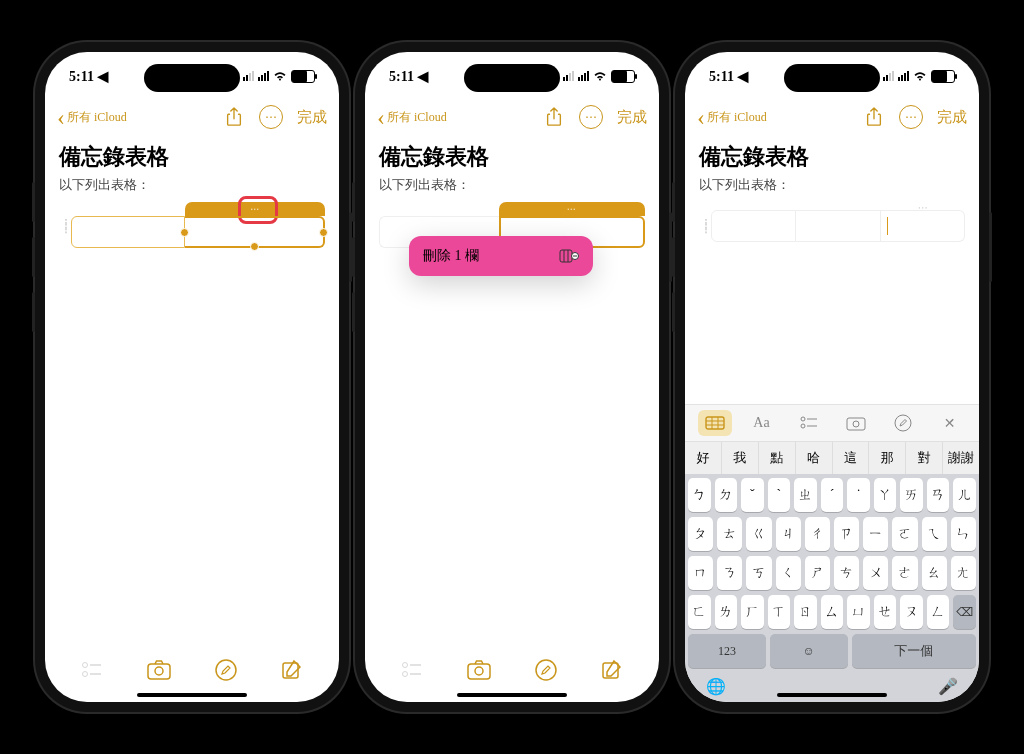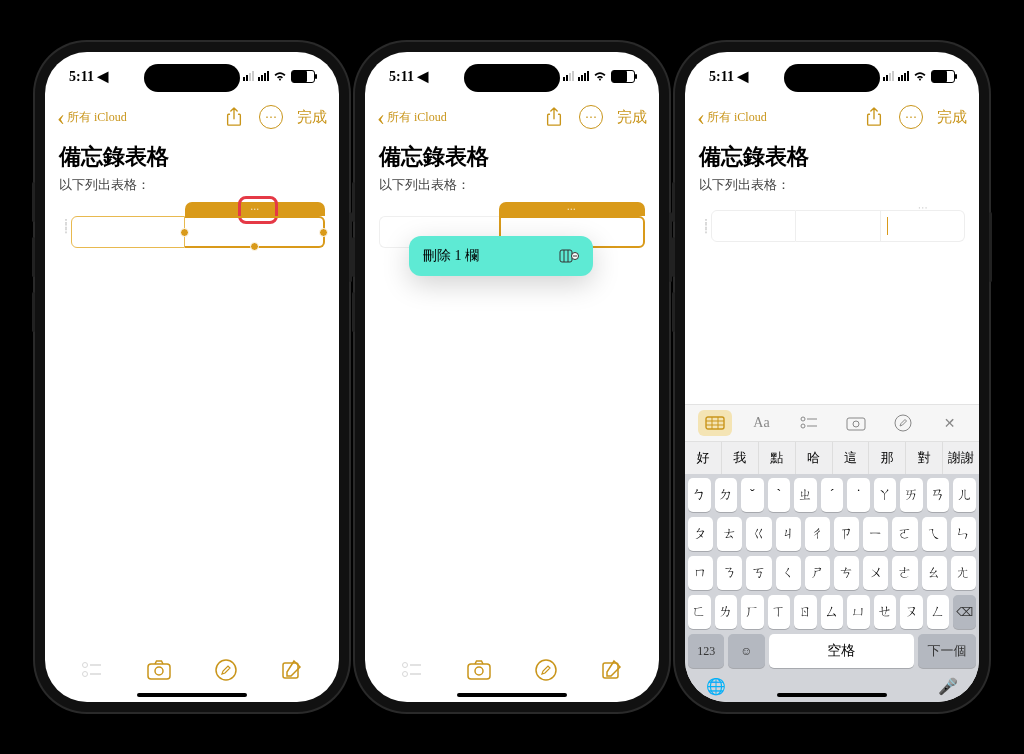--- a/index.html
+++ b/index.html
@@ -36,21 +36,21 @@
 .table { flex:1; margin-left:4px; }
 .col-handle-row { height:14px; display:flex; }
 .col-handle { background:#e2a82e; border-radius:7px 7px 0 0; height:14px; display:flex; align-items:center; justify-content:center; color:#fff; font-size:9px; letter-spacing:1px; position:relative; }
 .col-handle.selected { background:#d99a1a; }
 .tcells { display:flex; }
 .tcell { height:32px; border:1px solid #e8b94f; box-sizing:border-box; position:relative; }
 .tcell .cursor { position:absolute; left:6px; top:6px; width:1.5px; height:18px; background:#d99a1a; }
 .sel-outline { border:2px solid #d99a1a; border-radius:3px; }
 .resize-dot { width:7px; height:7px; background:#d99a1a; border:1.5px solid #fff; border-radius:50%; position:absolute; }
 .highlight { position:absolute; border:3px solid #e53946; border-radius:8px; }
-.menu { position:absolute; background:#5eead4; border-radius:12px; box-shadow:0 8px 28px rgba(0,0,0,.18); width:184px; overflow:hidden; z-index:30; }
+.menu { position:absolute; background:#ec4899; border-radius:12px; box-shadow:0 8px 28px rgba(0,0,0,.18); width:184px; overflow:hidden; z-index:30; }
 .menu-row { height:40px; display:flex; align-items:center; justify-content:space-between; padding:0 14px; font-size:14px; border-bottom:1px solid #e3e3e3; }
 .menu-row:last-child { border-bottom:none; }
 .menu-row .micon { font-size:14px; }
 .biu { font-weight:700; }
 .biu i { font-style:italic; } .biu u { text-decoration:underline; }
 .bottom-bar { height:48px; display:flex; justify-content:space-around; align-items:center; padding:0 14px 8px; }
 .bb-icon { color:#c9951a; font-size:20px; }
 .bb-icon.dim { color:#d8d8d8; }
 .watermark { position:absolute; bottom:64px; left:0; right:0; text-align:center; font-size:12px; }
 .watermark .m { color:#e53946; font-weight:700; }
@@ -438,21 +438,20 @@
             <div class="key">ㄙ</div>
             <div class="key">ㄩ</div>
             <div class="key">ㄝ</div>
             <div class="key">ㄡ</div>
             <div class="key">ㄥ</div>
             <div class="key gray">⌫</div>
           </div>
       <div class="krow">
         <div class="key gray">123</div>
         <div class="key gray">☺</div>
-        <div class="key space">空格</div>
         <div class="key gray wide">下一個</div>
       </div>
       <div class="kfoot">
         <span>🌐</span>
         <span>🎤</span>
       </div>
     </div>
     <div class="home-ind"></div>
   </div>
 </div>

